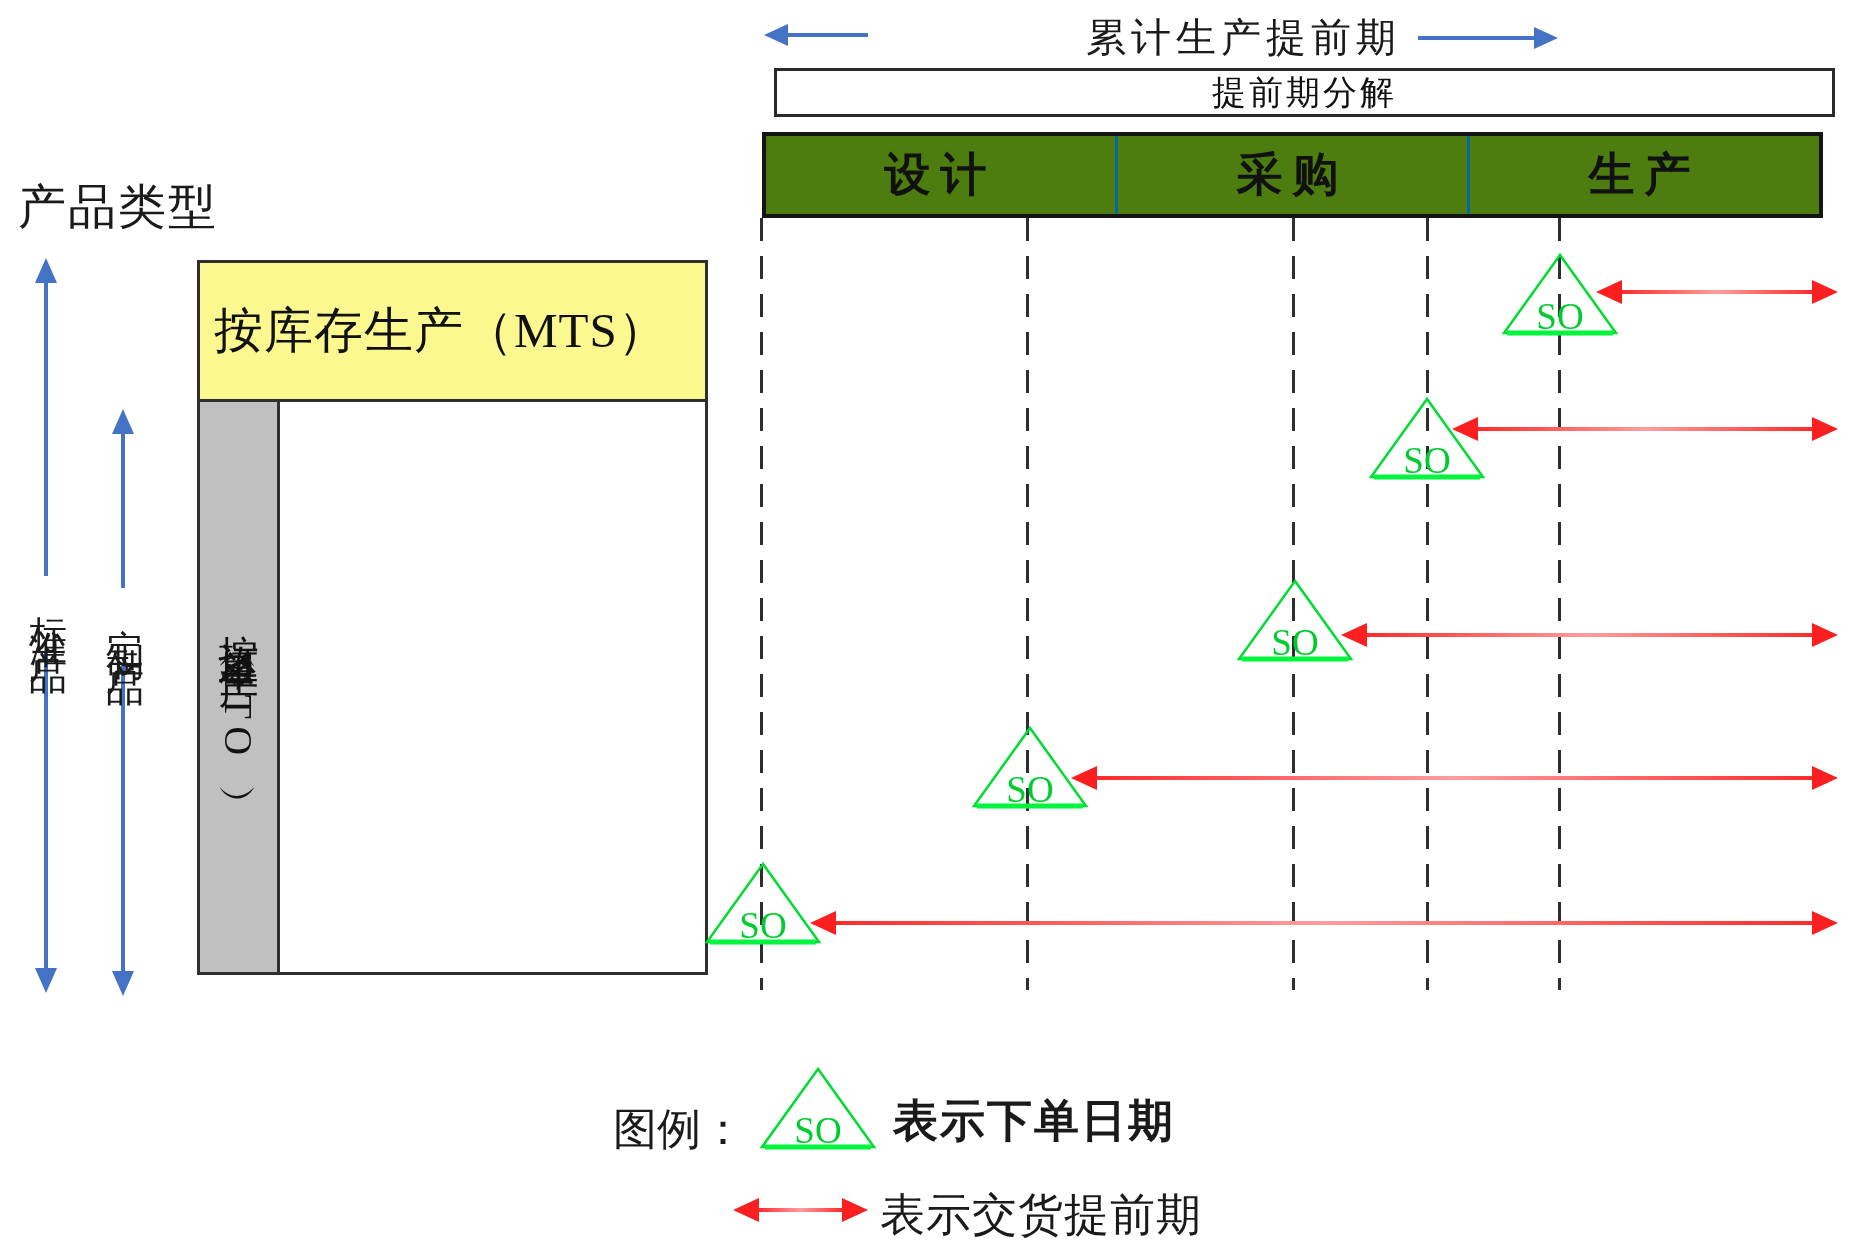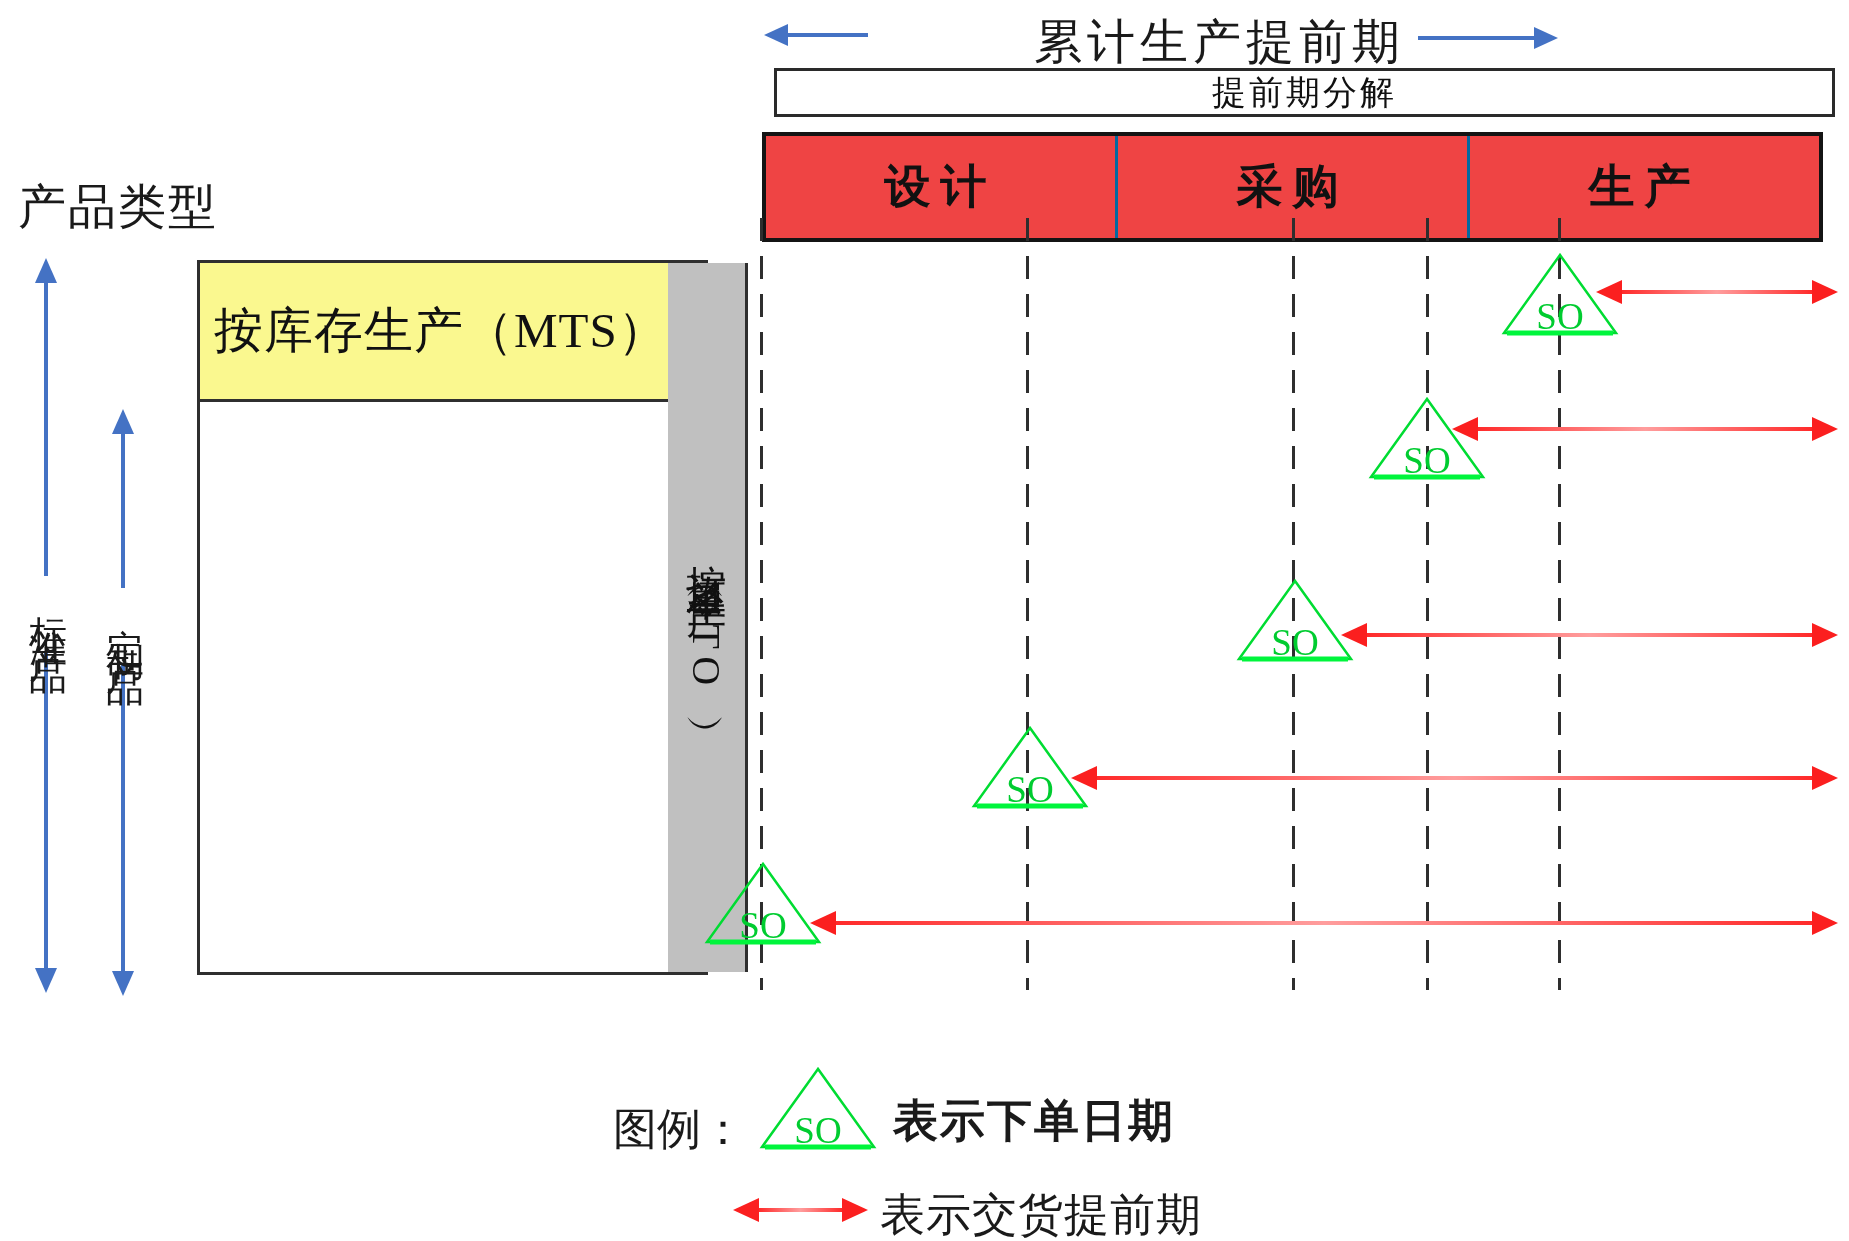--- a/index.html
+++ b/index.html
@@ -4,29 +4,29 @@
 <style>
   html,body{margin:0;padding:0;background:#fff;}
   .stage{
     position:relative;width:1849px;height:1241px;background:#ffffff;
     font-family:"Liberation Serif","DejaVu Serif",serif;color:#111;overflow:hidden;
   }
   .abs{position:absolute;}
   .lbl{position:absolute;white-space:nowrap;color:#1a1a1a;}
 
   
-  .top-label{left:1034px;top:10px;font-size:48px;letter-spacing:5px;}
+  .top-label{left:1086px;top:10px;font-size:40px;letter-spacing:5px;}
   .decomp-box{
     left:762px;top:68px;width:1061px;height:49px;border:3px solid #2a2a2a;
     display:flex;align-items:center;justify-content:center;font-size:34px;letter-spacing:3px;
     box-sizing:border-box;background:#fff;margin-left:12px;
   }
   .phase-table{
-    left:762px;top:132px;width:1061px;height:110px;border:4px solid #141414;
-    display:flex;box-sizing:border-box;background:#ef4444;
+    left:762px;top:132px;width:1061px;height:86px;border:4px solid #141414;
+    display:flex;box-sizing:border-box;background:#4d7c0f;
   }
   .phase-cell{
     flex:1;display:flex;align-items:center;justify-content:center;
     font-size:46px;font-weight:600;letter-spacing:10px;border-left:3px solid #0369a1;
   }
   .phase-cell:first-child{border-left:none;}
 
   
   .h-blue{position:absolute;height:4px;background:#4472C4;}
   .h-blue.head-left::before{
@@ -49,21 +49,21 @@
     border:11px solid transparent;border-top:25px solid #4472C4;border-bottom:none;
   }
   .v-text{
     position:absolute;writing-mode:vertical-rl;text-orientation:upright;
     background:#fff;font-size:38px;letter-spacing:14px;padding:10px 2px;color:#1a1a1a;
   }
 
   
   .left-block{
     left:197px;top:260px;width:511px;height:715px;border:3px solid #2f2f2f;
-    box-sizing:border-box;display:flex;flex-direction:row;background:#fff;
+    box-sizing:border-box;display:flex;flex-direction:column;background:#fff;
   }
   .mts-row{
     height:139px;background:#FAF88F;border-bottom:3px solid #2f2f2f;
     display:flex;align-items:center;padding-left:14px;font-size:49px;letter-spacing:1px;
     box-sizing:border-box;flex:none;
   }
   .mto-area{flex:1;display:flex;min-height:0;}
   .mto-strip{
     width:80px;flex:none;background:#C0C0C0;border-right:3px solid #2f2f2f;
     display:flex;align-items:center;justify-content:center;box-sizing:border-box;

